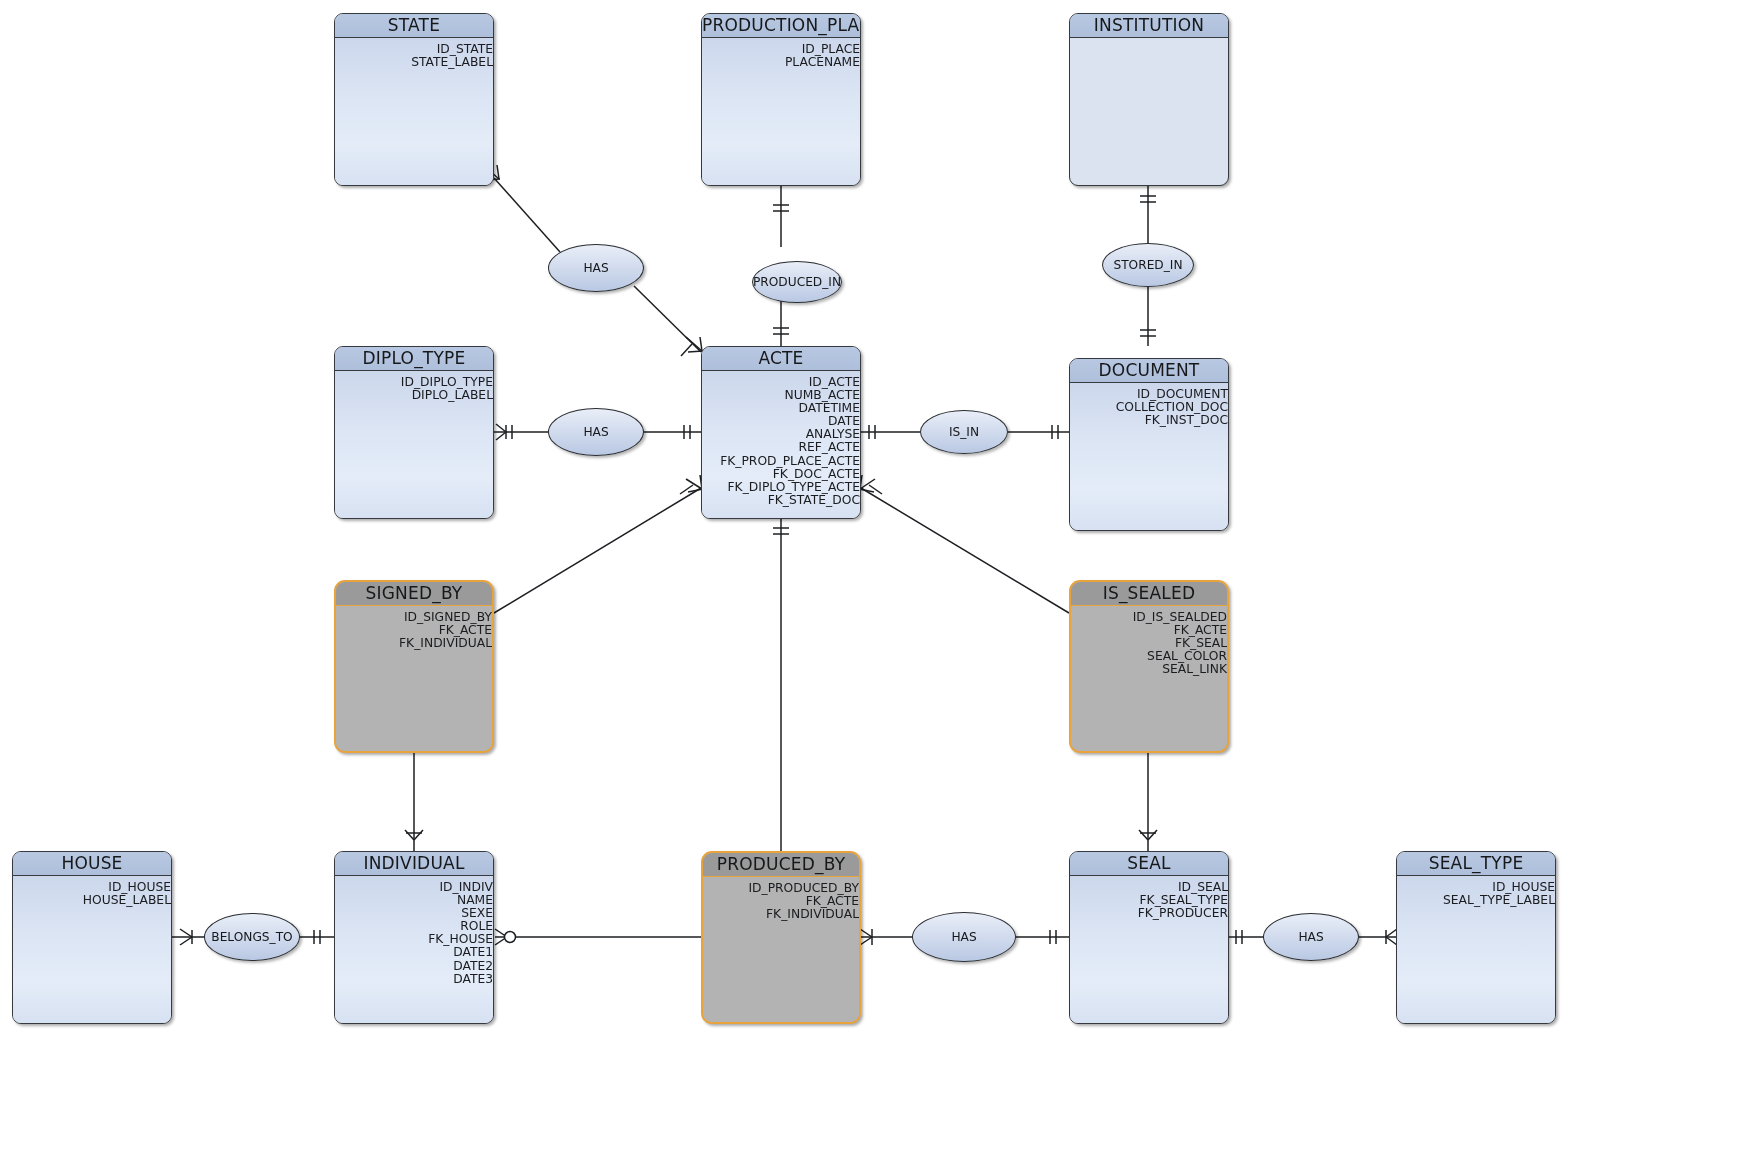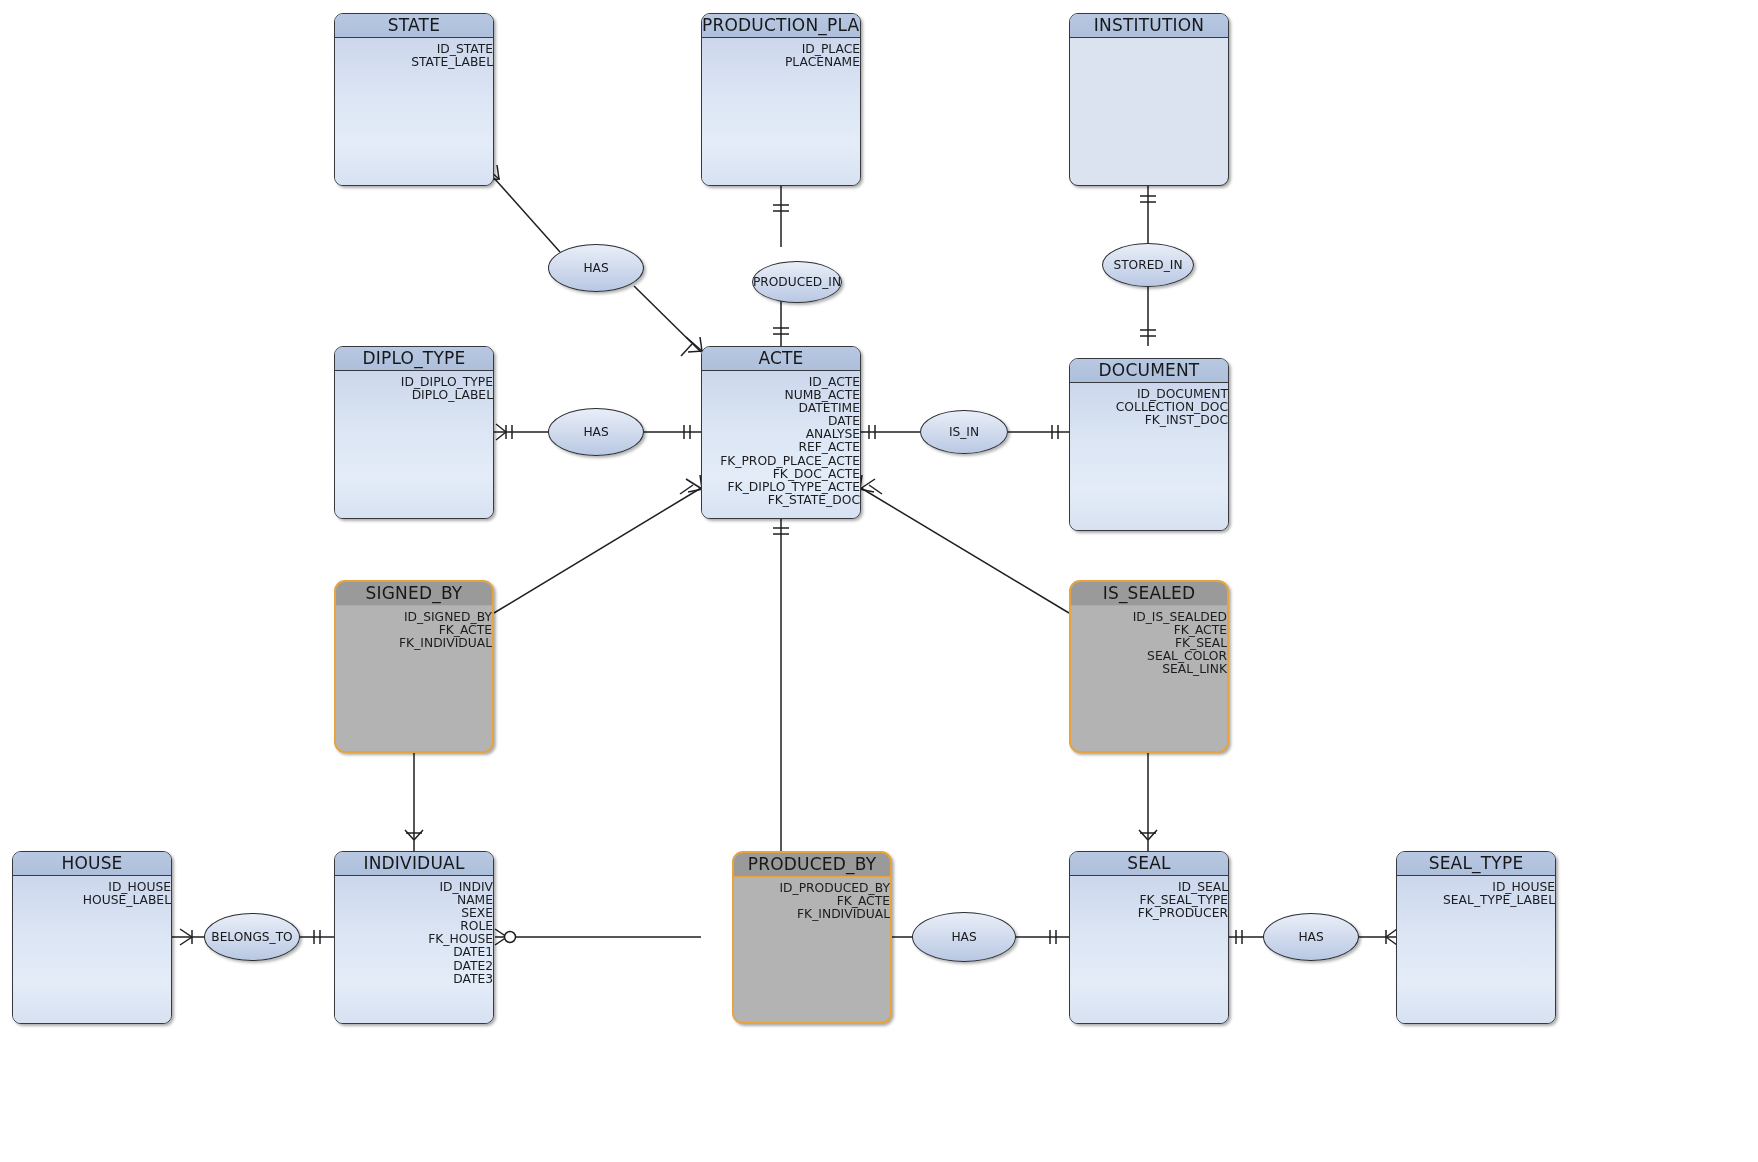--- a/index.html
+++ b/index.html
@@ -298,21 +298,21 @@
           <div class="attr">ID_INDIV</div>
           <div class="attr">NAME</div>
           <div class="attr">SEXE</div>
           <div class="attr">ROLE</div>
           <div class="attr">FK_HOUSE</div>
           <div class="attr">DATE1</div>
           <div class="attr">DATE2</div>
           <div class="attr">DATE3</div>
         </div>
       </div>
-      <div class="entity assoc" style="left: 701px; top: 851px; width: 160px; height: 173px; margin-left: 31px;">
+      <div class="entity assoc" style="left: 701px; top: 851px; width: 160px; height: 173px;">
         <div class="ehead">PRODUCED_BY</div>
         <div class="ebody">
           <div class="attr">ID_PRODUCED_BY</div>
           <div class="attr">FK_ACTE</div>
           <div class="attr">FK_INDIVIDUAL</div>
         </div>
       </div>
       <div class="entity" style="left: 1069px; top: 851px; width: 160px; height: 173px;">
         <div class="ehead">SEAL</div>
         <div class="ebody">

